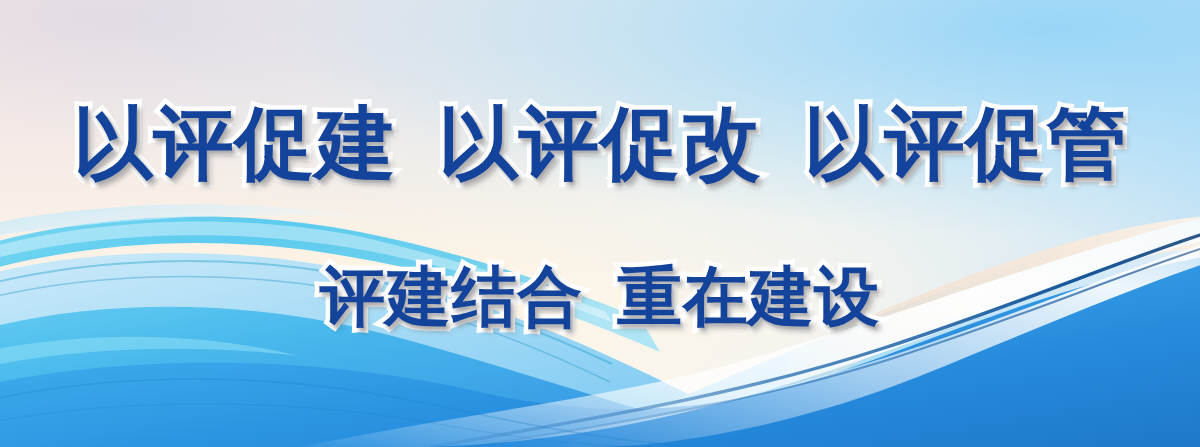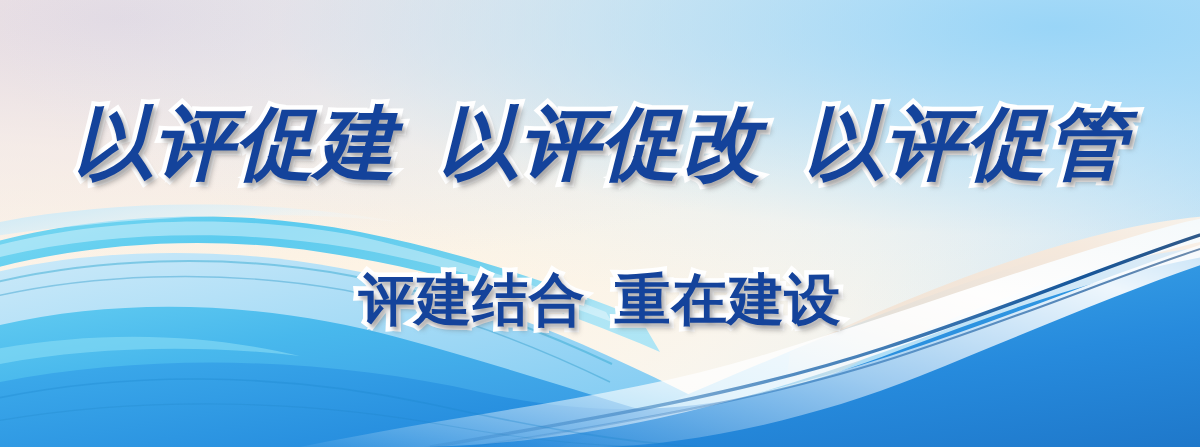--- a/index.html
+++ b/index.html
@@ -55,26 +55,25 @@
     text-shadow:
        4px 5px 5px rgba(108,104,104,0.42),
        2px 3px 3px rgba(120,116,116,0.30);
   }
 
   .headline .phrase + .phrase { margin-left: 0.52em; }
 
   #line1 {
     top: 104px;
     font-size: 80px;
-    font-style: italic;
   }
 
   #line2 {
-    top: 272px;
-    font-size: 56px;
+    top: 264px;
+    font-size: 65px;
   }
 </style>
 </head>
 <body>
 
 <div id="banner">
 
   <svg id="waves" viewBox="0 0 1200 447" preserveAspectRatio="none">
     <defs>
       <linearGradient id="gCyanTop" x1="0" y1="0" x2="1" y2="0.55">

